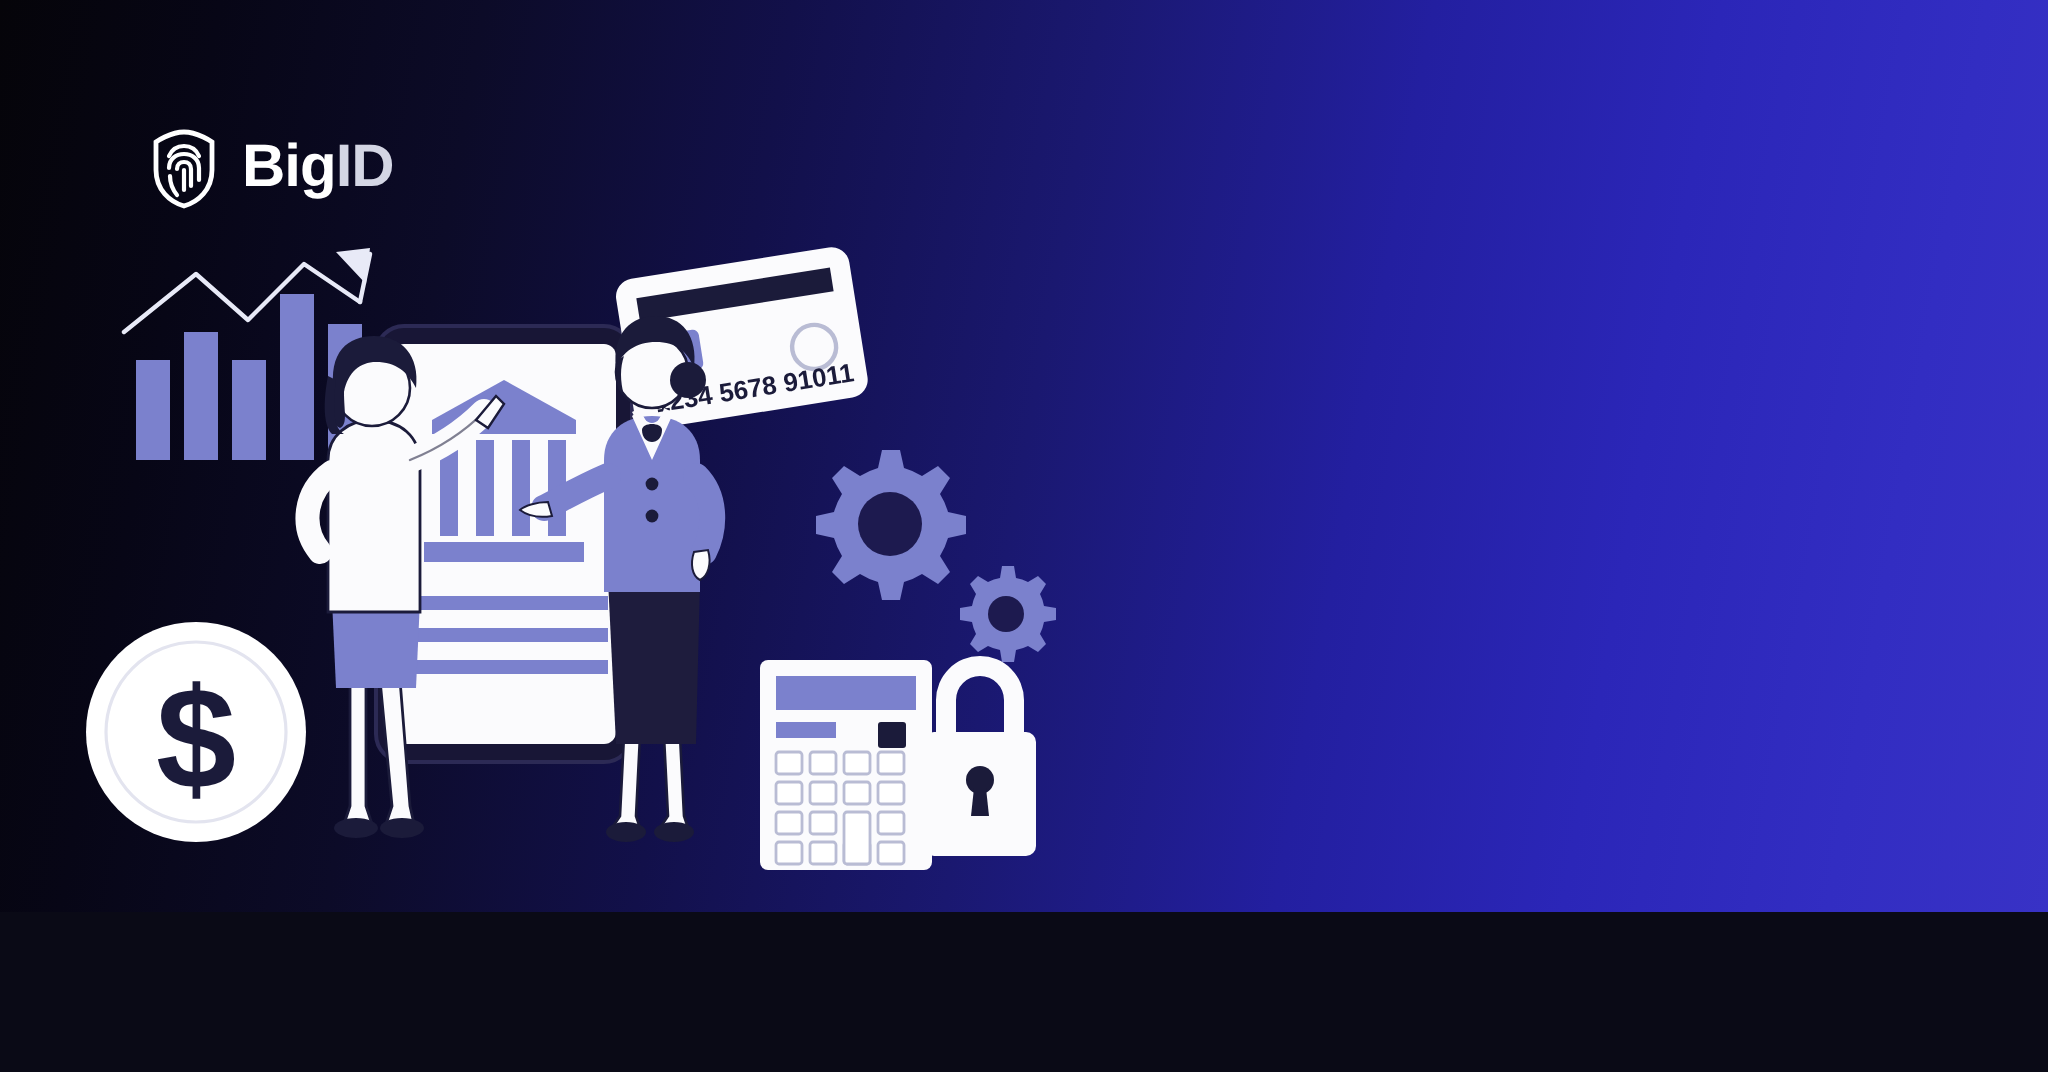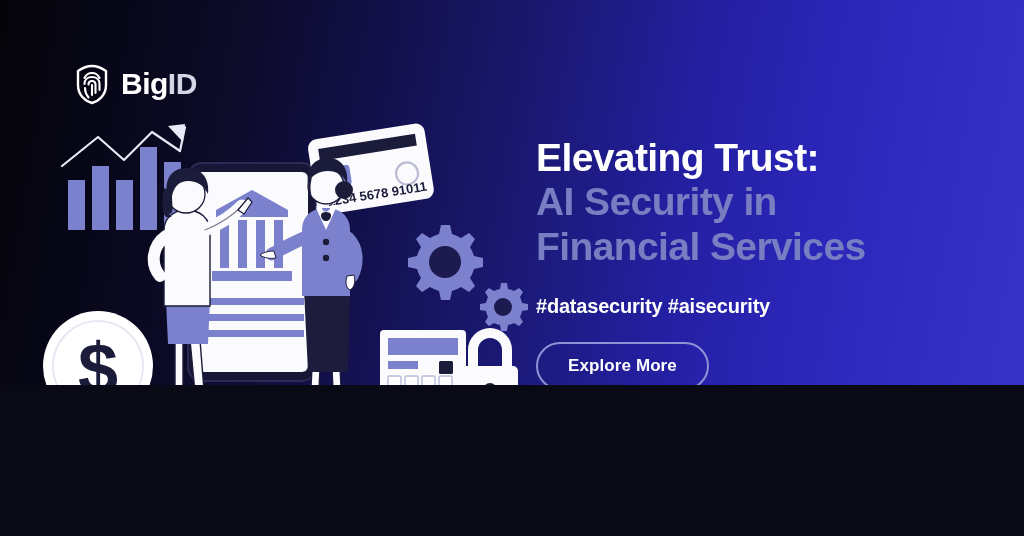--- a/index.html
+++ b/index.html
@@ -2,21 +2,21 @@
 <html><head>
 <meta charset="utf-8">
 <style>
   html, body {
     margin: 0; padding: 0;
     background: #0a0a16;
   }
   #banner {
     position: relative;
     width: 1024px;
-    height: 385px;
+    height: 456px;
     overflow: hidden;
     font-family: "Liberation Sans", sans-serif;
     background: linear-gradient(100deg,
         #050409 0%,
         #070616 10%,
         #0c0b28 22%,
         #12104a 36%,
         #1a1870 50%,
         #231fa0 65%,
         #2b26b8 78%,
@@ -258,21 +258,14 @@
       <g>
         <path d="M428 232 a22 22 0 0 1 44 0 l0 18 -10 0 0 -18 a12 12 0 0 0 -24 0 l0 18 -10 0 z" fill="#fbfbfd"></path>
         <rect x="422" y="248" width="56" height="62" rx="5" fill="#fbfbfd"></rect>
         <circle cx="450" cy="272" r="7" fill="#1b1b3a"></circle>
         <path d="M447 276 l6 0 1.5 14 -9 0 z" fill="#1b1b3a"></path>
       </g>
 
     </svg>
   </div>
 
-  <div id="copy">
-    <div class="headline l1">Elevating Trust:</div>
-    <div class="headline l2">AI Security in</div>
-    <div class="headline l3">Financial Services</div>
-    <div class="hashtags">#datasecurity #aisecurity</div>
-    <button id="explore-btn">Explore More</button>
-  </div>
 
 </div>
 
 </body></html>

